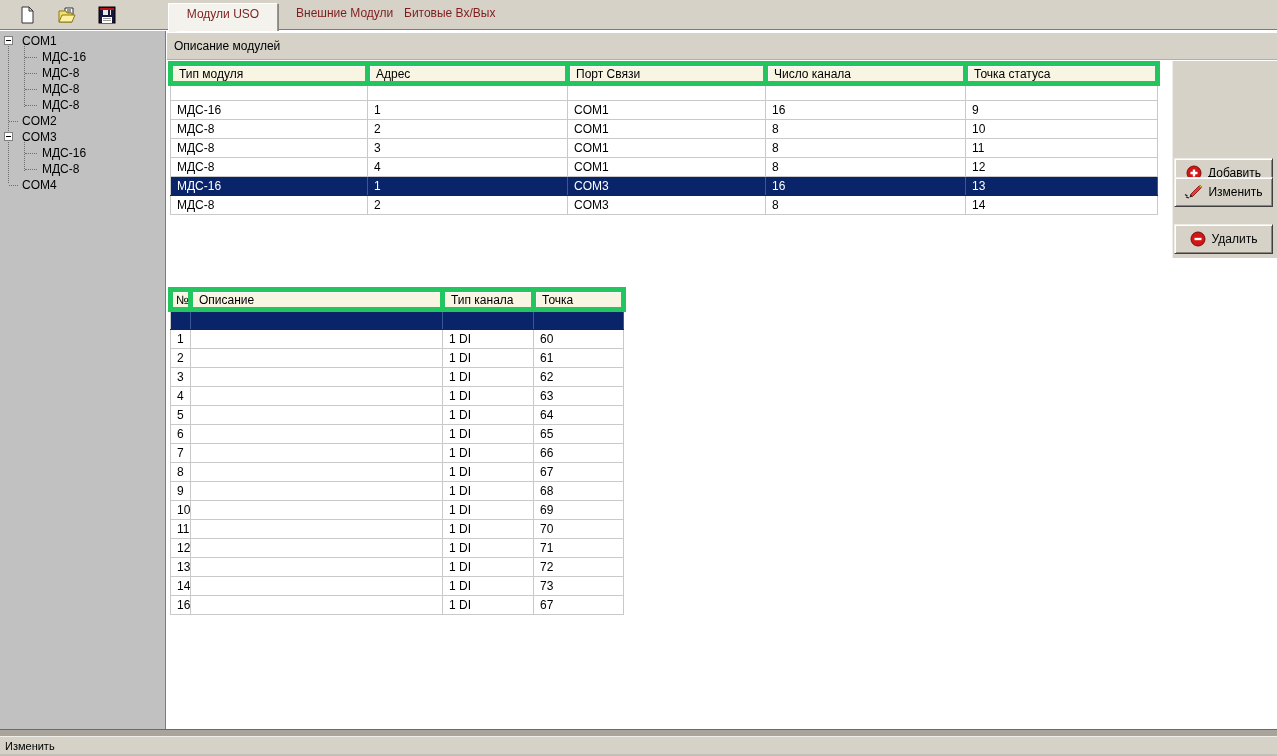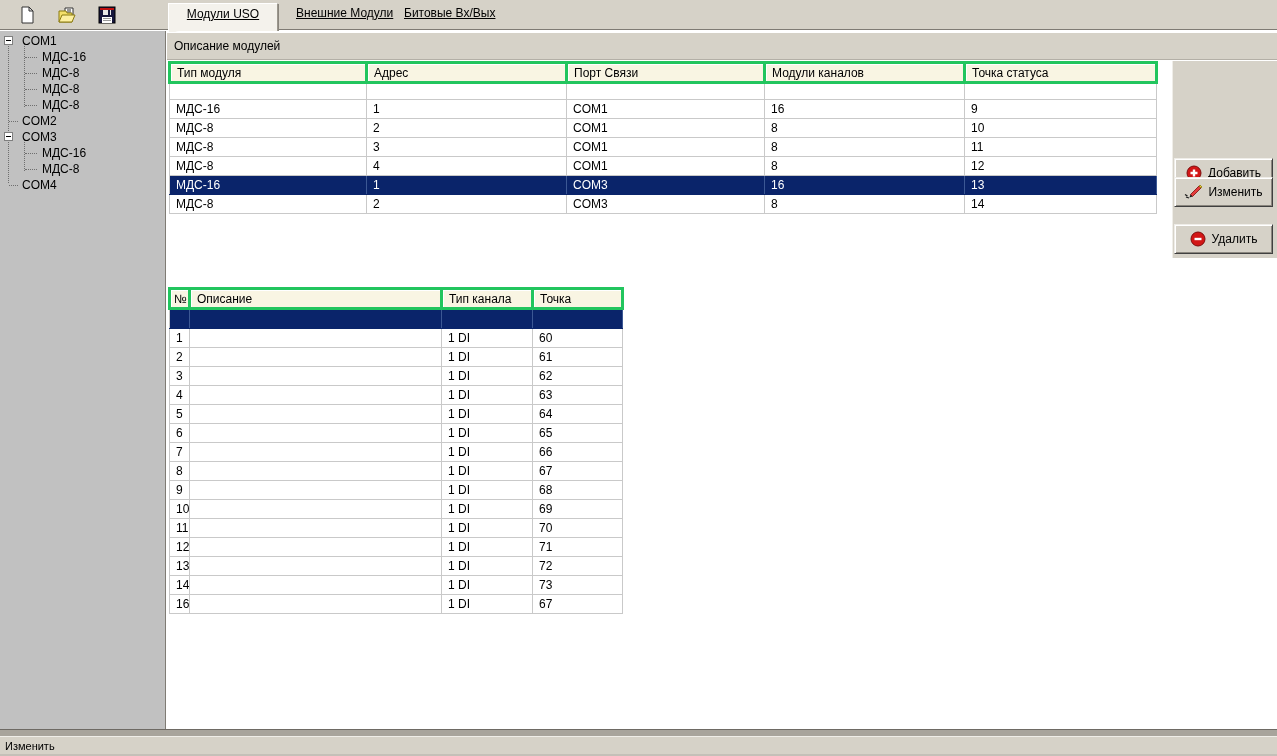--- a/index.html
+++ b/index.html
@@ -15,21 +15,21 @@
     background:#d6d2c8; border-bottom:1px solid #7f7b74;
   }
   .tb-icon {
     position:absolute; top:4px; width:22px; height:22px;
     display:flex; align-items:center; justify-content:center; cursor:pointer;
   }
   .tb-icon svg { display:block; }
   
   .tab {
     position:absolute; top:3px; height:34px; line-height:21px;
-    text-align:center; color:#000000; cursor:pointer; padding:0 12px;text-decoration:underline;
+    text-align:center; color:#7f1d1d; cursor:pointer; padding:0 12px;
   }
   .tab.active {
     background:#f4f2ec;
     border:1px solid #9c988e;
     border-top-color:#ffffff; border-left-color:#ffffff;
     box-shadow:1px 1px 0 #8a867e;
   }
   
   .tree-panel {
     position:absolute; left:0; top:31px; width:166px; height:698px;
@@ -64,21 +64,21 @@
     position:absolute; left:1005px; top:30px; width:105px; height:197px;
     background:#d6d2c8; border-left:1px solid #efede8;
   }
   
   table { border-collapse:collapse; table-layout:fixed; background:#fff; }
   .grid { position:absolute; }
   .grid1 { left:1px; top:30px; }
   .grid2 { left:1px; top:256px; }
   th {
     background:#f9f5e3; font-weight:normal; text-align:left;
-    border:3px solid #22c55e; height:20px; padding:0 0 0 6px;
+    border:5px solid #22c55e; height:20px; padding:0 0 0 6px;
     box-shadow:inset 1px 1px 0 #ffffff; cursor:pointer;
   }
   td {
     height:19px; padding:0 0 0 6px;
     border-right:1px solid #c9c9c9; border-bottom:1px solid #c9c9c9;
     overflow:hidden; white-space:nowrap;
   }
   td:first-child { border-left:1px solid #c9c9c9; }
   tr.blank td { height:17px; }
   tr.selected td {
@@ -207,21 +207,21 @@
         <col style="width:200px">
         <col style="width:198px">
       <col style="width:200px">
         <col style="width:192px">
     </colgroup>
     <thead>
       <tr>
         <th>Тип модуля</th>
         <th>Адрес</th>
         <th>Порт Связи</th>
-        <th>Модули каналов</th>
+        <th>Число канала</th>
         <th>Точка статуса</th>
       </tr>
     </thead>
     <tbody>
       <tr class="blank">
         <td></td>
           <td></td>
         <td></td>
           <td></td>
         <td></td>

